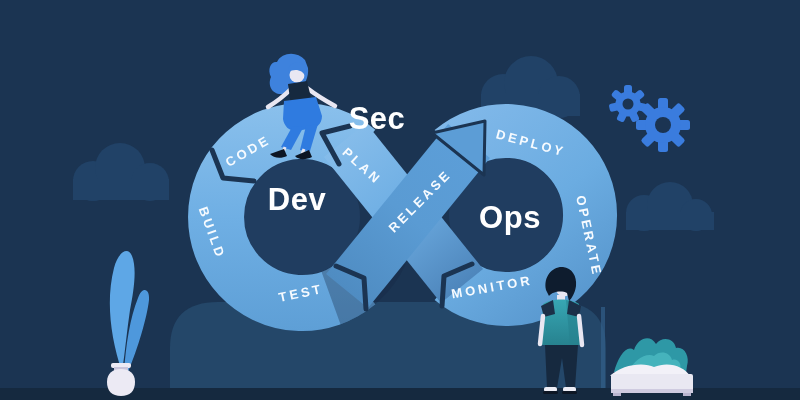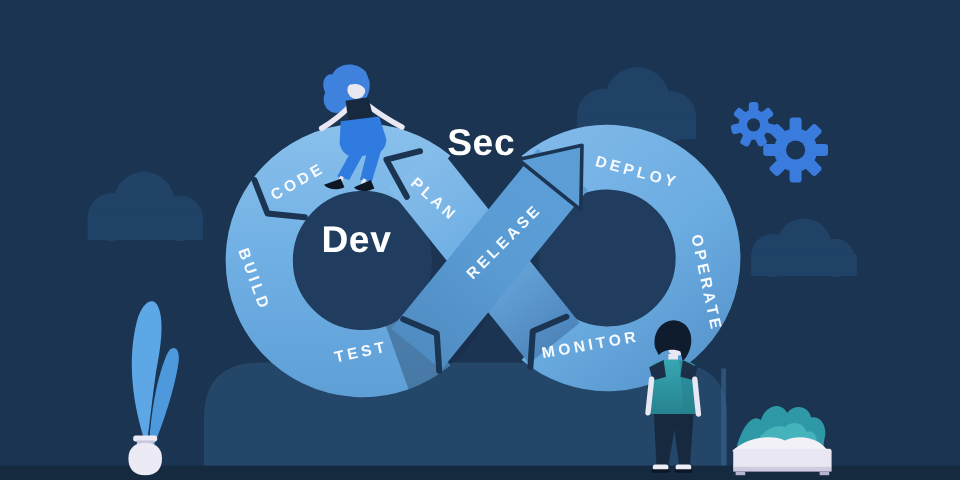--- a/index.html
+++ b/index.html
@@ -13,21 +13,21 @@
   .t-code{left:248px;top:151px;--r:-30deg;}
   .t-plan{left:362px;top:166px;--r:42deg;}
   .t-release{left:420px;top:201px;--r:-45deg;}
   .t-deploy{left:531px;top:143px;--r:15deg;}
   .t-operate{left:589px;top:236px;--r:78deg;}
   .t-monitor{left:492px;top:287px;--r:-10deg;}
   .t-build{left:212px;top:233px;--r:70deg;}
   .t-test{left:301px;top:293px;--r:-12deg;}
   .t-dev{left:297px;top:200px;}
   .t-ops{left:510px;top:218px;}
-  .t-sec{left:401px;top:119px;}
+  .t-sec{left:377px;top:119px;}
 </style>
 </head>
 <body>
 
 <div class="stage">
 
   <svg class="art" width="800" height="400" viewBox="0 0 800 400">
     <defs>
       <linearGradient id="gL" gradientUnits="userSpaceOnUse" x1="302" y1="103" x2="302" y2="331">
         <stop offset="0" stop-color="#8AC0EC"></stop>
@@ -183,15 +183,16 @@
   <div class="lbl t-code">CODE</div>
   <div class="lbl t-plan">PLAN</div>
   <div class="lbl t-build">BUILD</div>
   <div class="lbl t-test">TEST</div>
   <div class="lbl t-release">RELEASE</div>
   <div class="lbl t-deploy">DEPLOY</div>
   <div class="lbl t-operate">OPERATE</div>
   <div class="lbl t-monitor">MONITOR</div>
 
   <div class="title t-dev">Dev</div>
+  <div class="title t-ops">Ops</div>
   <div class="title t-sec">Sec</div>
 
 </div>
 
 </body></html>

